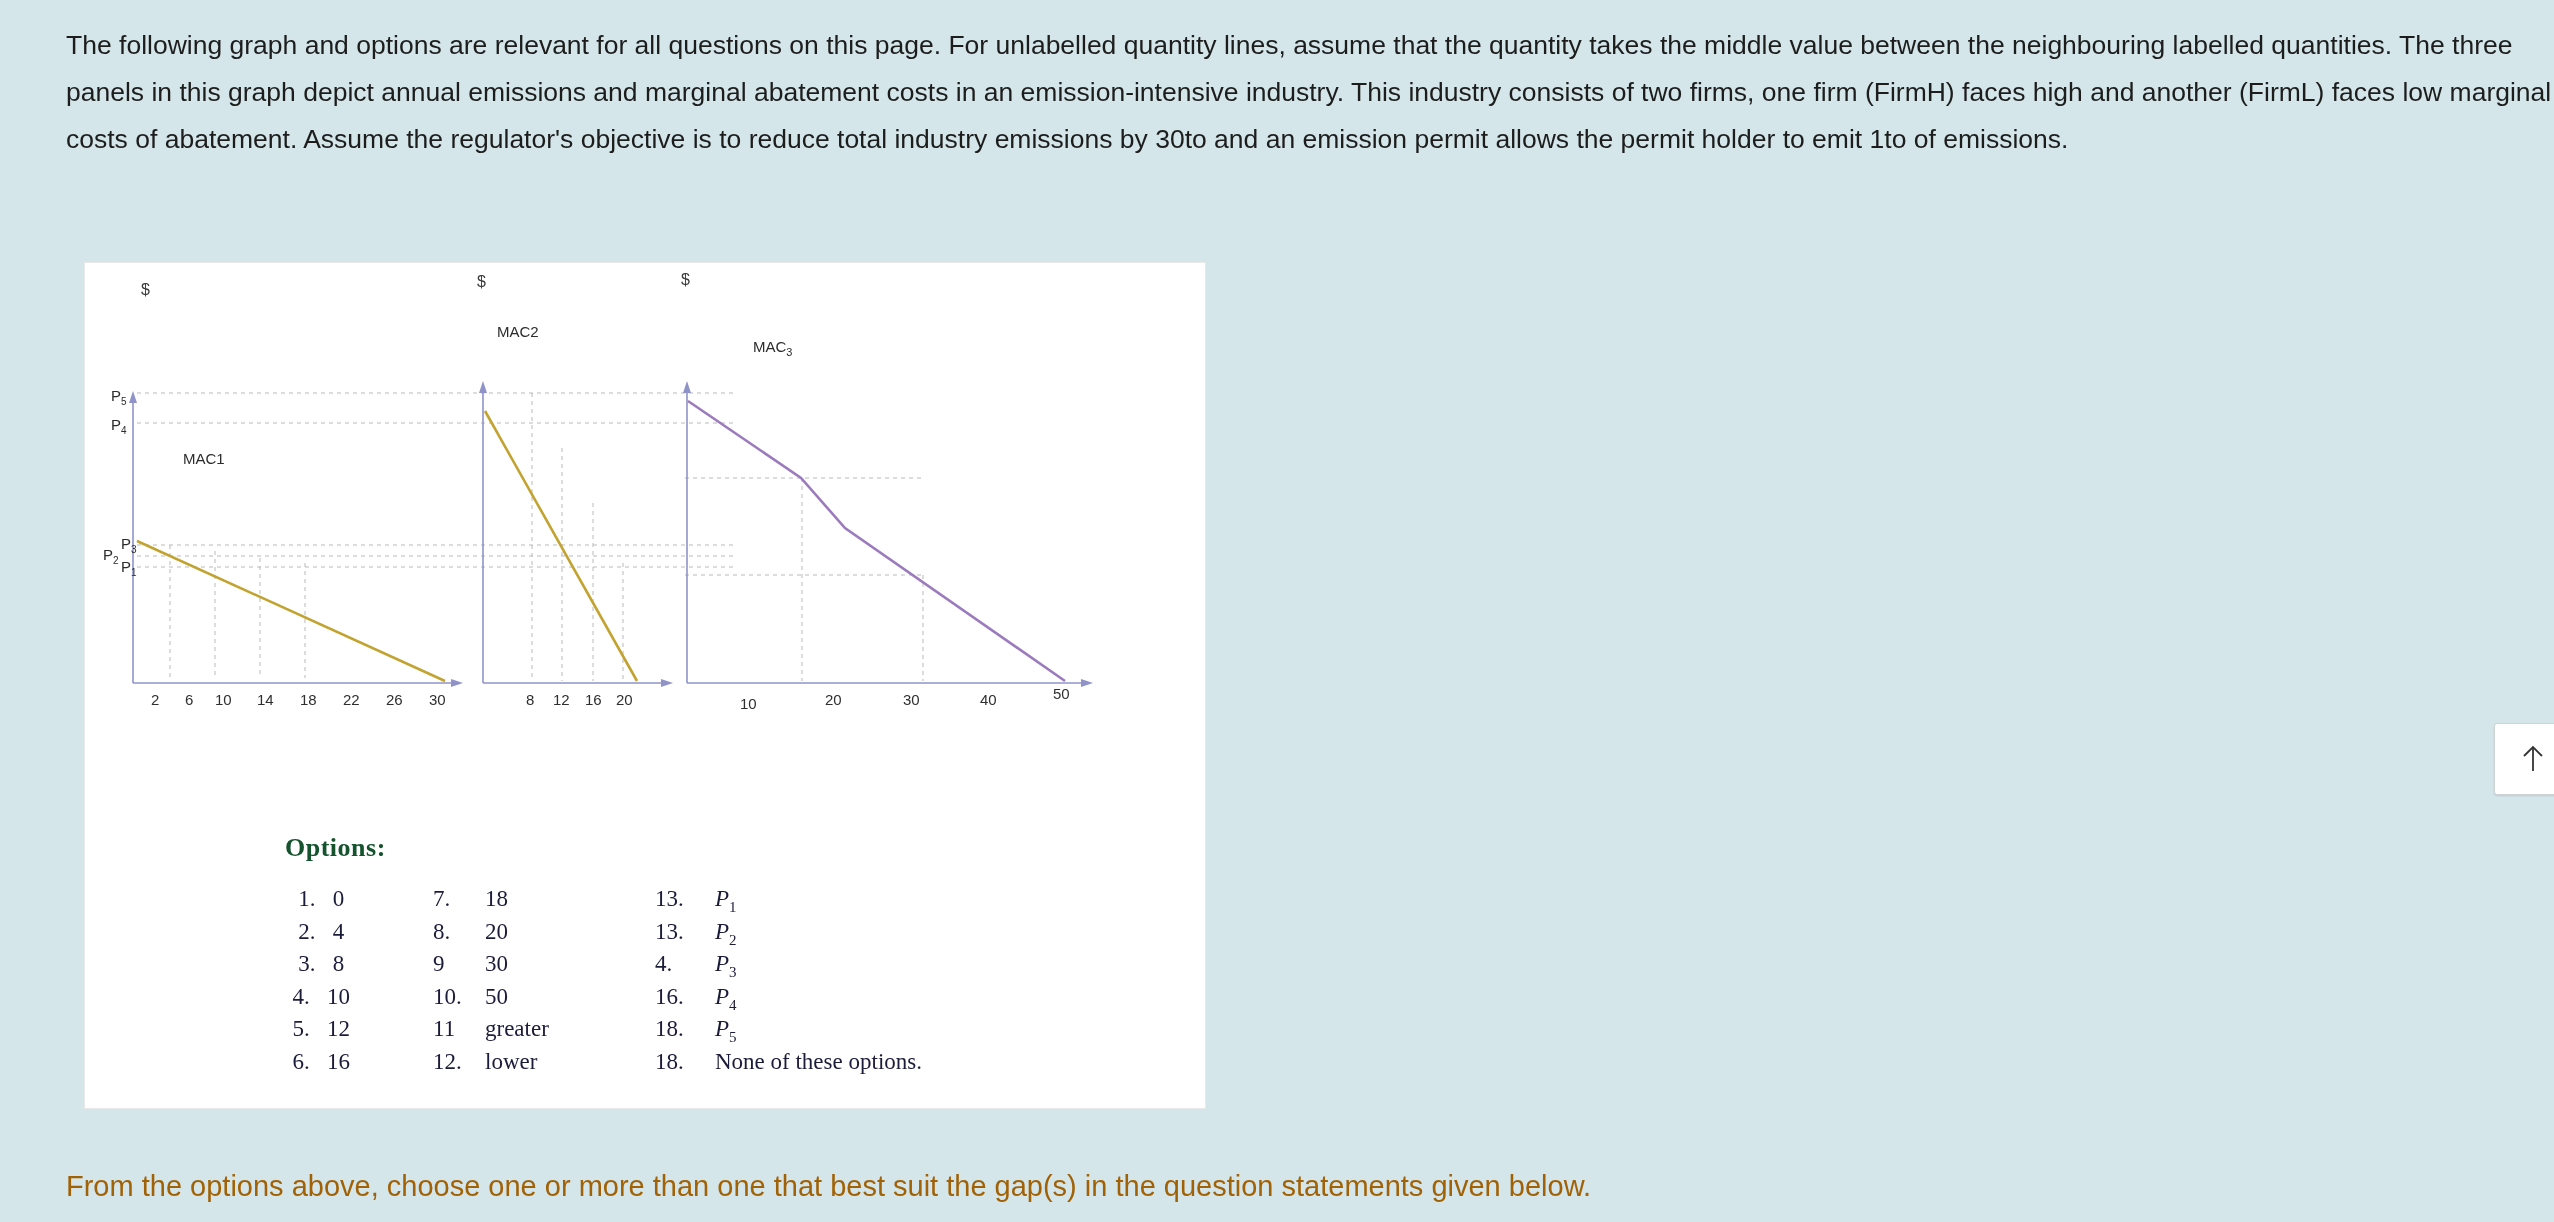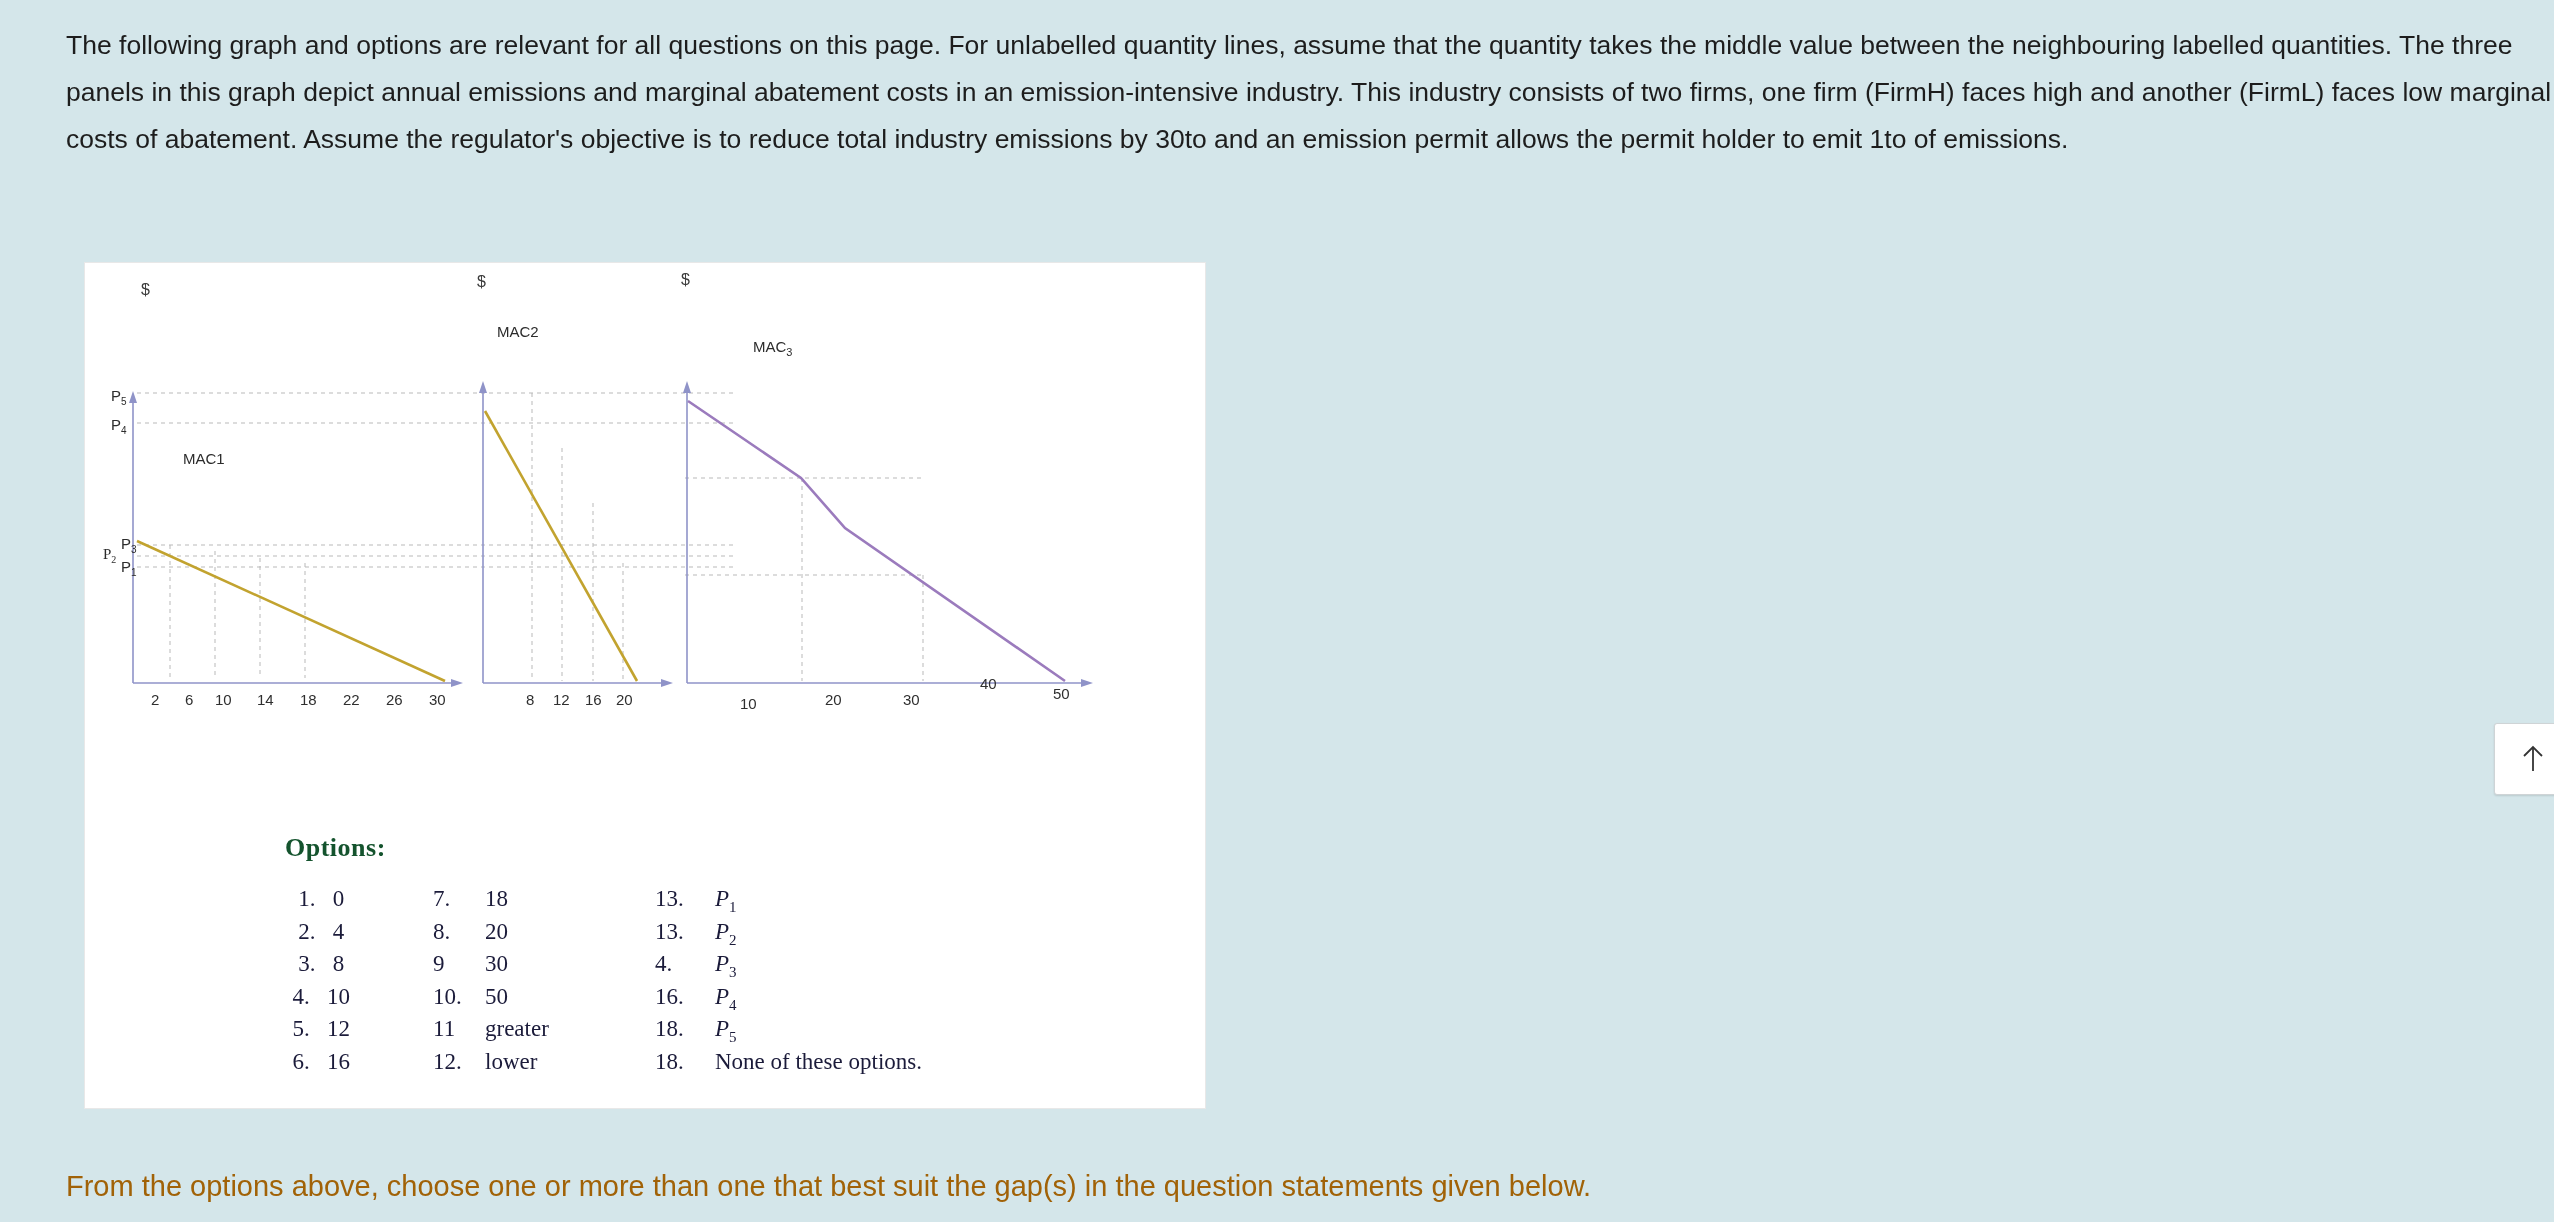--- a/index.html
+++ b/index.html
@@ -175,21 +175,21 @@
 
       
       <span class="curve-label" style="left:98px;top:187px;">MAC1</span>
       <span class="curve-label" style="left:412px;top:60px;">MAC2</span>
       <span class="curve-label" style="left:668px;top:75px;"><span>MAC</span><sub>3</sub></span>
 
       
       <span class="p-label" style="left:26px;top:124px;"><span>P</span><sub>5</sub></span>
       <span class="p-label" style="left:26px;top:153px;"><span>P</span><sub>4</sub></span>
       <span class="p-label" style="left:36px;top:272px;"><span>P</span><sub>3</sub></span>
-      <span class="p-label" style="left:18px;top:283px;font-family:Liberation Serif, serif;"><span>P</span><sub>2</sub></span>
+      <span class="p-label" style="left:18px;top:283px;"><span>P</span><sub>2</sub></span>
       <span class="p-label" style="left:36px;top:295px;"><span>P</span><sub>1</sub></span>
 
       
       <span class="tick-label" style="left:66px;top:428px;">2</span>
       <span class="tick-label" style="left:100px;top:428px;">6</span>
       <span class="tick-label" style="left:130px;top:428px;">10</span>
       <span class="tick-label" style="left:172px;top:428px;">14</span>
       <span class="tick-label" style="left:215px;top:428px;">18</span>
       <span class="tick-label" style="left:258px;top:428px;">22</span>
       <span class="tick-label" style="left:301px;top:428px;">26</span>
@@ -198,21 +198,21 @@
       
       <span class="tick-label" style="left:441px;top:428px;">8</span>
       <span class="tick-label" style="left:468px;top:428px;">12</span>
       <span class="tick-label" style="left:500px;top:428px;">16</span>
       <span class="tick-label" style="left:531px;top:428px;">20</span>
 
       
       <span class="tick-label" style="left:655px;top:432px;">10</span>
       <span class="tick-label" style="left:740px;top:428px;">20</span>
       <span class="tick-label" style="left:818px;top:428px;">30</span>
-      <span class="tick-label" style="left:895px;top:412px;">40</span>
+      <span class="tick-label" style="left:895px;top:428px;">40</span>
       <span class="tick-label" style="left:968px;top:422px;">50</span>
 
     </div>
 
     <div class="options-title">Options:</div>
 
     <div class="opt-col" id="opt-col-1">
       <div class="row"><span class="num">1.</span><span class="val">0</span></div>
       <div class="row"><span class="num">2.</span><span class="val">4</span></div>
       <div class="row"><span class="num">3.</span><span class="val">8</span></div>

